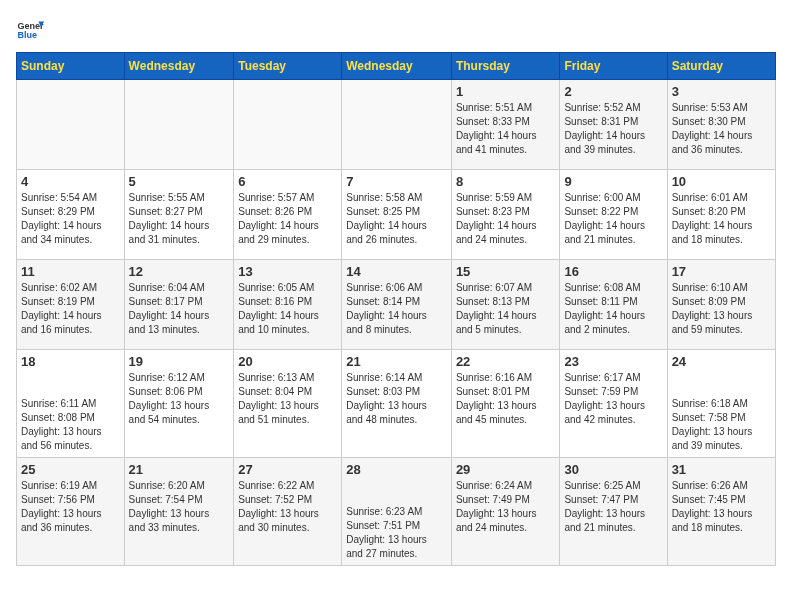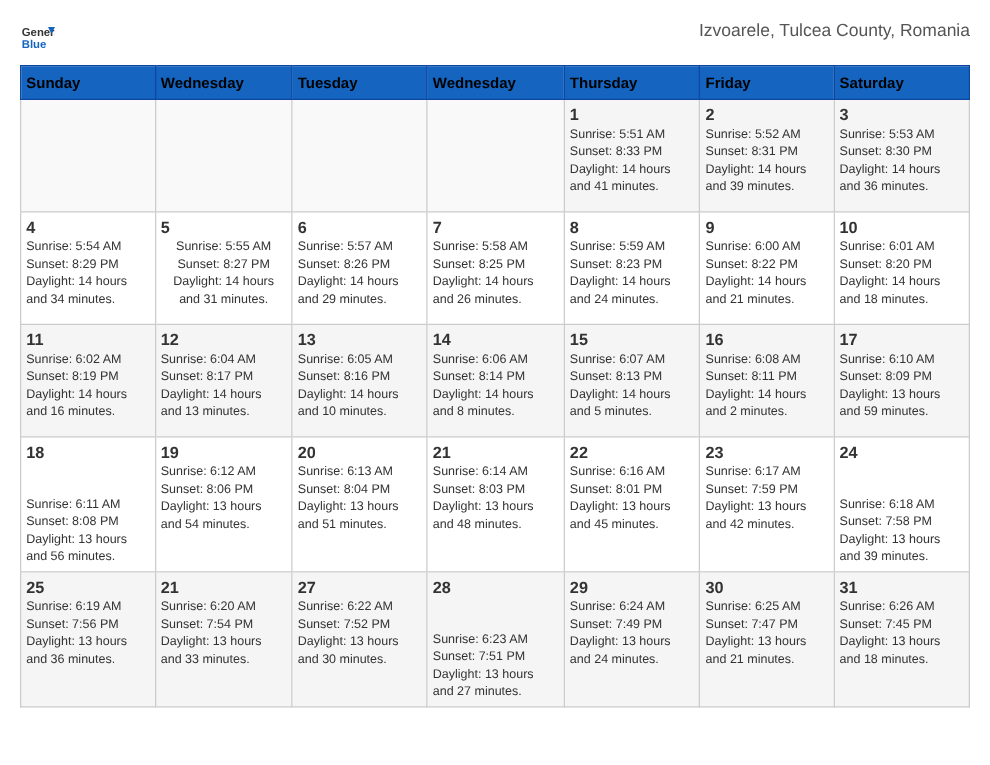--- a/index.html
+++ b/index.html
@@ -37,21 +37,21 @@
       font-size: 14px;
       color: #555;
     }
     .calendar {
       width: 100%;
       border-collapse: collapse;
       font-size: 11px;
     }
     .calendar th {
       background: #1565c0;
-      color: #000000;
+      color: #fde047;
       padding: 6px 4px;
       text-align: left;
       font-size: 12px;
       font-weight: bold;
       border: 1px solid #0d47a1;
     }
     .calendar td {
       border: 1px solid #ccc;
       vertical-align: top;
       padding: 4px;
@@ -85,21 +85,20 @@
 
 <div class="header-section">
   <div class="logo">
     <svg class="logo-icon" viewBox="0 0 40 40">
       <text x="2" y="18" font-size="13" font-weight="bold" fill="#333">General</text>
       <text x="2" y="32" font-size="13" font-weight="bold" fill="#1565c0">Blue</text>
       <polygon points="32,8 40,8 36,16" fill="#1565c0"></polygon>
     </svg>
   </div>
   <div class="title-section">
-    <div class="location">Izvoarele, Tulcea County, Romania</div>
   </div>
 </div>
 
 <table class="calendar">
   <thead>
     <tr>
     <th>Sunday</th>
         <th>Wednesday</th>
         <th>Tuesday</th>
         <th>Wednesday</th>
@@ -139,21 +138,21 @@
       <tr>
         <td>
           <div class="day-number">4</div>
           <div class="day-info" style="white-space: pre-line;">Sunrise: 5:54 AM
 Sunset: 8:29 PM
 Daylight: 14 hours
 and 34 minutes.</div>
         </td>
         <td>
           <div class="day-number">5</div>
-          <div class="day-info" style="white-space: pre-line; text-align: center;">Sunrise: 5:55 AM
+          <div class="day-info" style="white-space: pre-line;">Sunrise: 5:55 AM
 Sunset: 8:27 PM
 Daylight: 14 hours
 and 31 minutes.</div>
         </td>
         <td>
           <div class="day-number">6</div>
           <div class="day-info" style="white-space: pre-line;">Sunrise: 5:57 AM
 Sunset: 8:26 PM
 Daylight: 14 hours
 and 29 minutes.</div>

